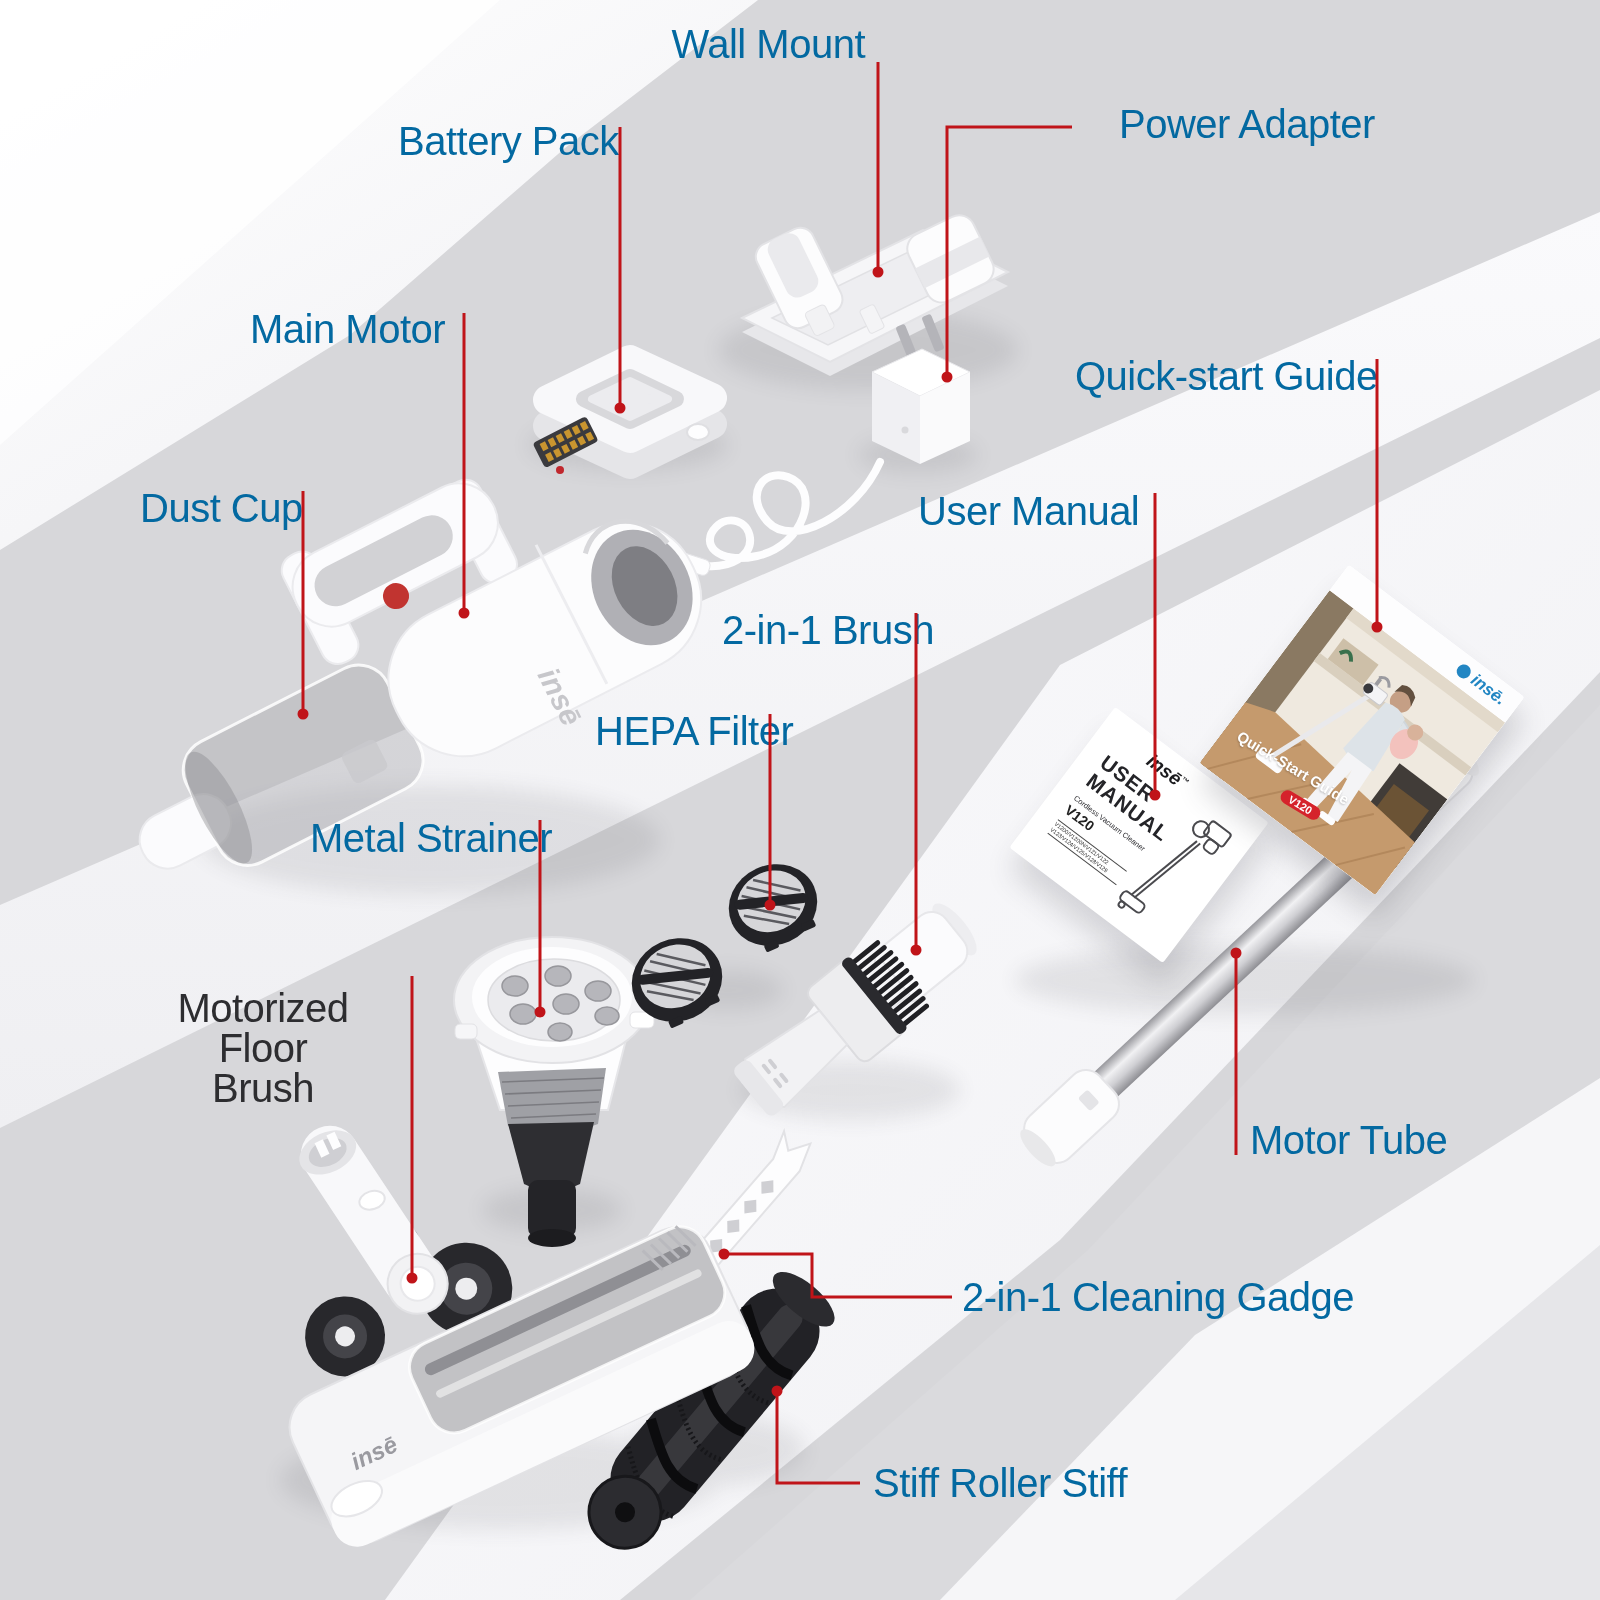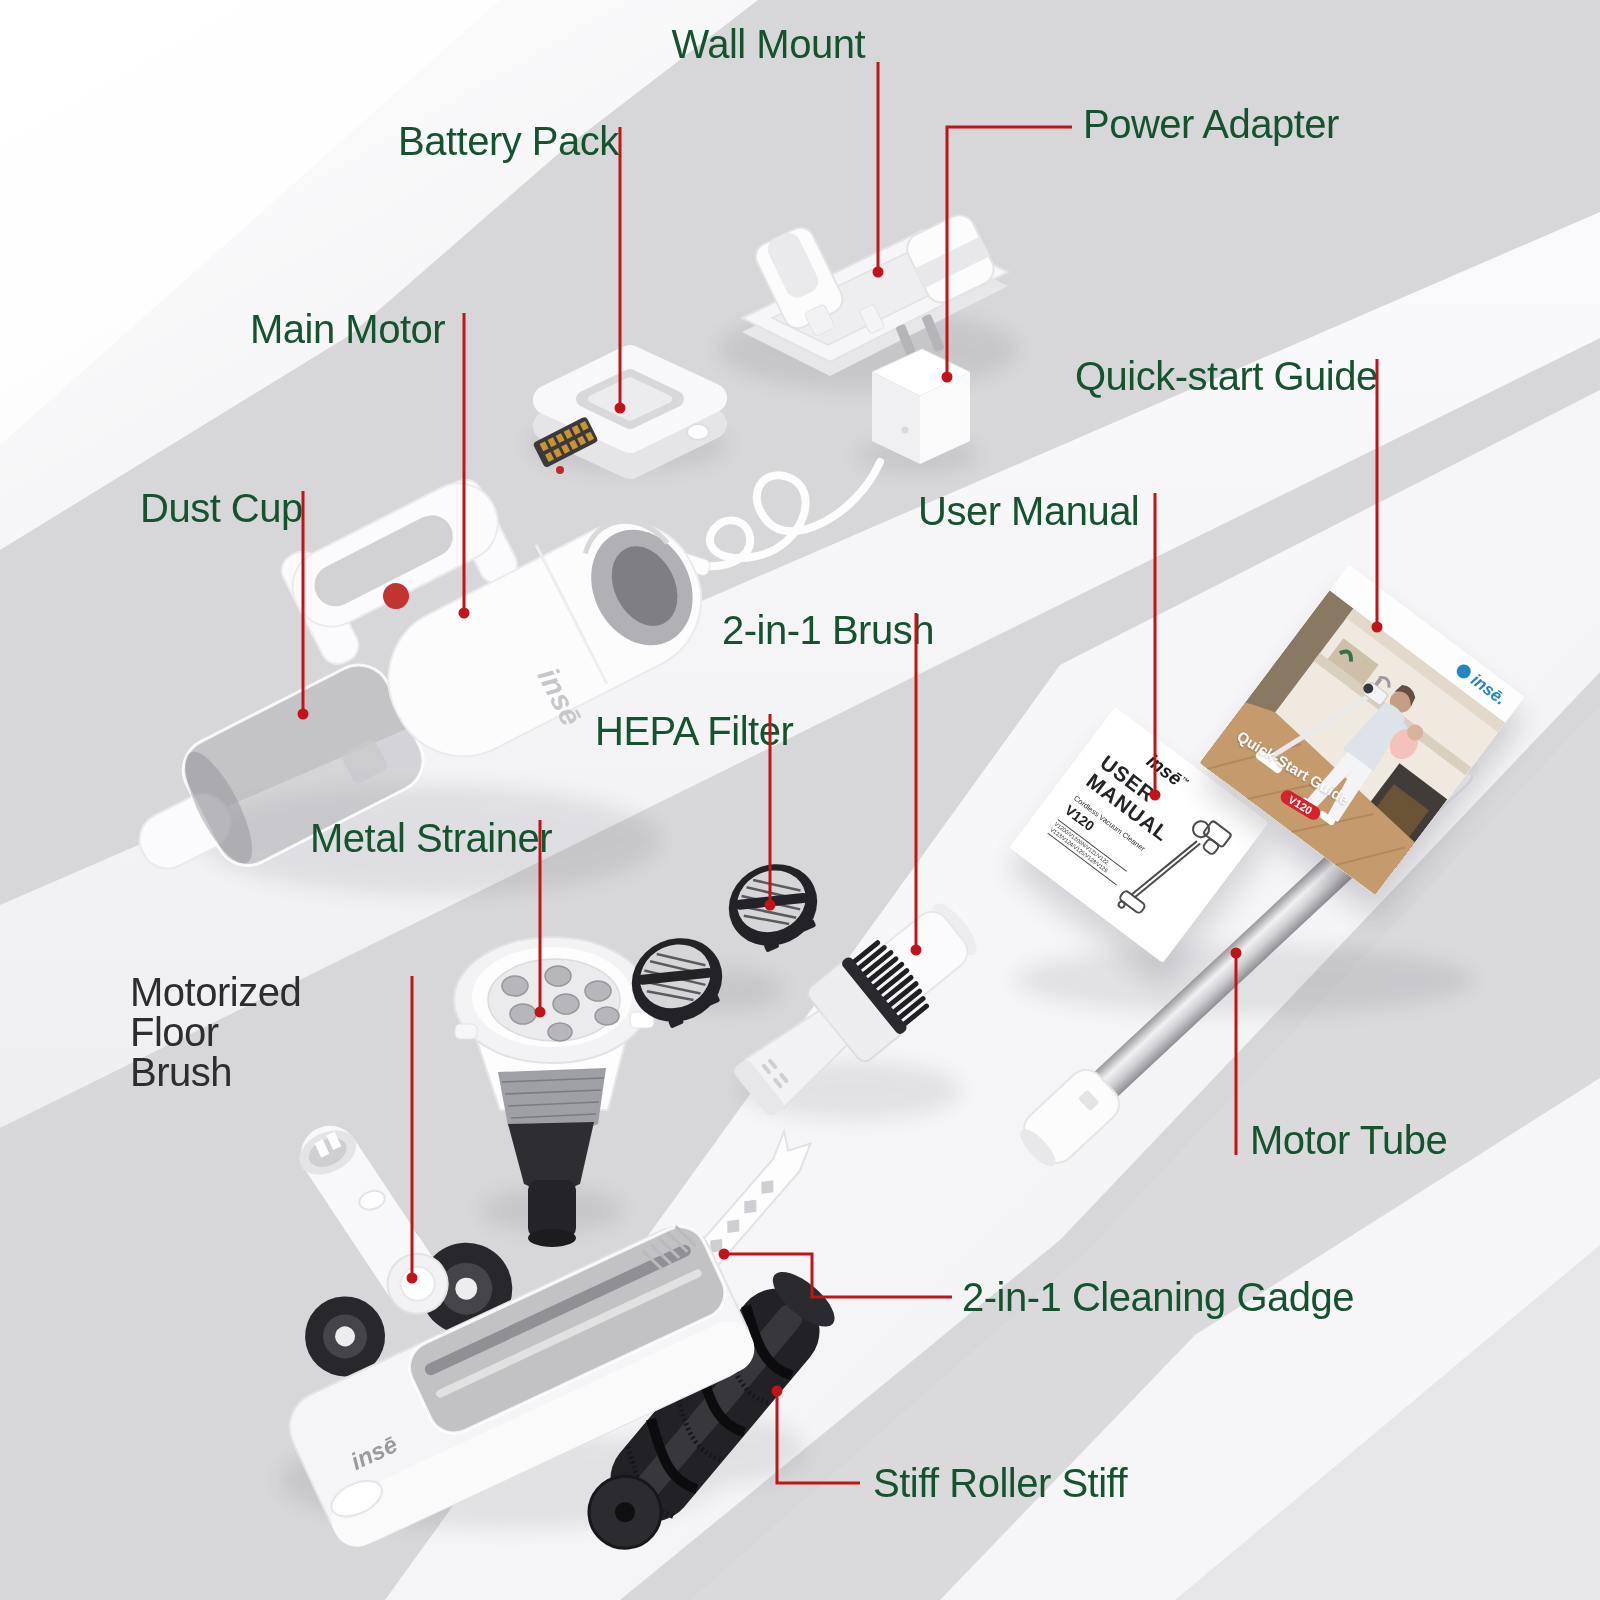--- a/index.html
+++ b/index.html
@@ -1,23 +1,23 @@
 <!DOCTYPE html>
 <html><head>
 <meta charset="utf-8">
 <style>
   html,body{margin:0;padding:0;}
   body{width:1600px;height:1600px;position:relative;overflow:hidden;
        background:#d7d7da;font-family:"Liberation Sans",sans-serif;}
   .scene{position:absolute;left:0;top:0;z-index:1;}
   .overlay{position:absolute;left:0;top:0;z-index:6;pointer-events:none;}
   .lbl{position:absolute;z-index:5;font-size:40px;line-height:40px;letter-spacing:-0.5px;
-       color:#14532d;white-space:nowrap;}
+       color:#0369a1;white-space:nowrap;}
   .lbl2{position:absolute;z-index:5;font-size:40px;line-height:40px;letter-spacing:-0.5px;
-       color:#2d2d30;text-align:left;}
+       color:#2d2d30;text-align:center;margin-top:16px;}
   
   .manual{position:absolute;z-index:3;left:1043px;top:747px;width:192px;height:176px;
           background:#ffffff;transform:rotate(37deg);border-radius:3px;
           box-shadow:14px 18px 28px rgba(60,60,70,.18);padding:0;}
   .manual .brand{position:absolute;left:58px;top:10px;font-size:19px;font-weight:bold;
           font-style:italic;color:#1b1b1e;letter-spacing:0;}
   .manual .tm{font-size:8px;vertical-align:super;font-style:normal;}
   .manual .title{position:absolute;left:22px;top:38px;font-size:21px;font-weight:bold;
           color:#242428;line-height:23px;letter-spacing:1px;}
   .manual .sub{position:absolute;left:22px;top:92px;font-size:7.5px;color:#2a2a2e;}
@@ -411,21 +411,21 @@
       <path d="M112,118 l-4,62 12,2 6,-52 8,52 12,-2 -4,-62 Z" fill="#f4f4f6"></path>
       <rect x="104" y="180" width="18" height="7" rx="3" fill="#fdfdfe"></rect>
       <rect x="126" y="180" width="18" height="7" rx="3" fill="#fdfdfe"></rect>
     </svg>
   </div>
   <div class="qtitle">Quick-Start Guide</div>
   <div class="badge">V120</div>
 </div>
 
 <div class="lbl" style="left:655px;top:24px;width:210px;text-align:right">Wall Mount</div>
-<div class="lbl" style="left:1083px;top:104px">Power Adapter</div>
+<div class="lbl" style="left:1119px;top:104px">Power Adapter</div>
 <div class="lbl" style="left:398px;top:121px;width:210px;text-align:right">Battery Pack</div>
 <div class="lbl" style="left:250px;top:309px;width:196px;text-align:left">Main Motor</div>
 <div class="lbl" style="left:140px;top:488px">Dust Cup</div>
 <div class="lbl" style="left:1075px;top:356px;width:295px;text-align:right">Quick-start Guide</div>
 <div class="lbl" style="left:918px;top:491px;width:227px;text-align:left">User Manual</div>
 <div class="lbl" style="left:722px;top:610px;width:186px;text-align:right">2-in-1 Brush</div>
 <div class="lbl" style="left:595px;top:711px">HEPA Filter</div>
 <div class="lbl" style="left:310px;top:818px;width:220px;text-align:right">Metal Strainer</div>
 <div class="lbl2" style="left:130px;top:972px;width:266px">
   <div>Motorized Floor</div>

